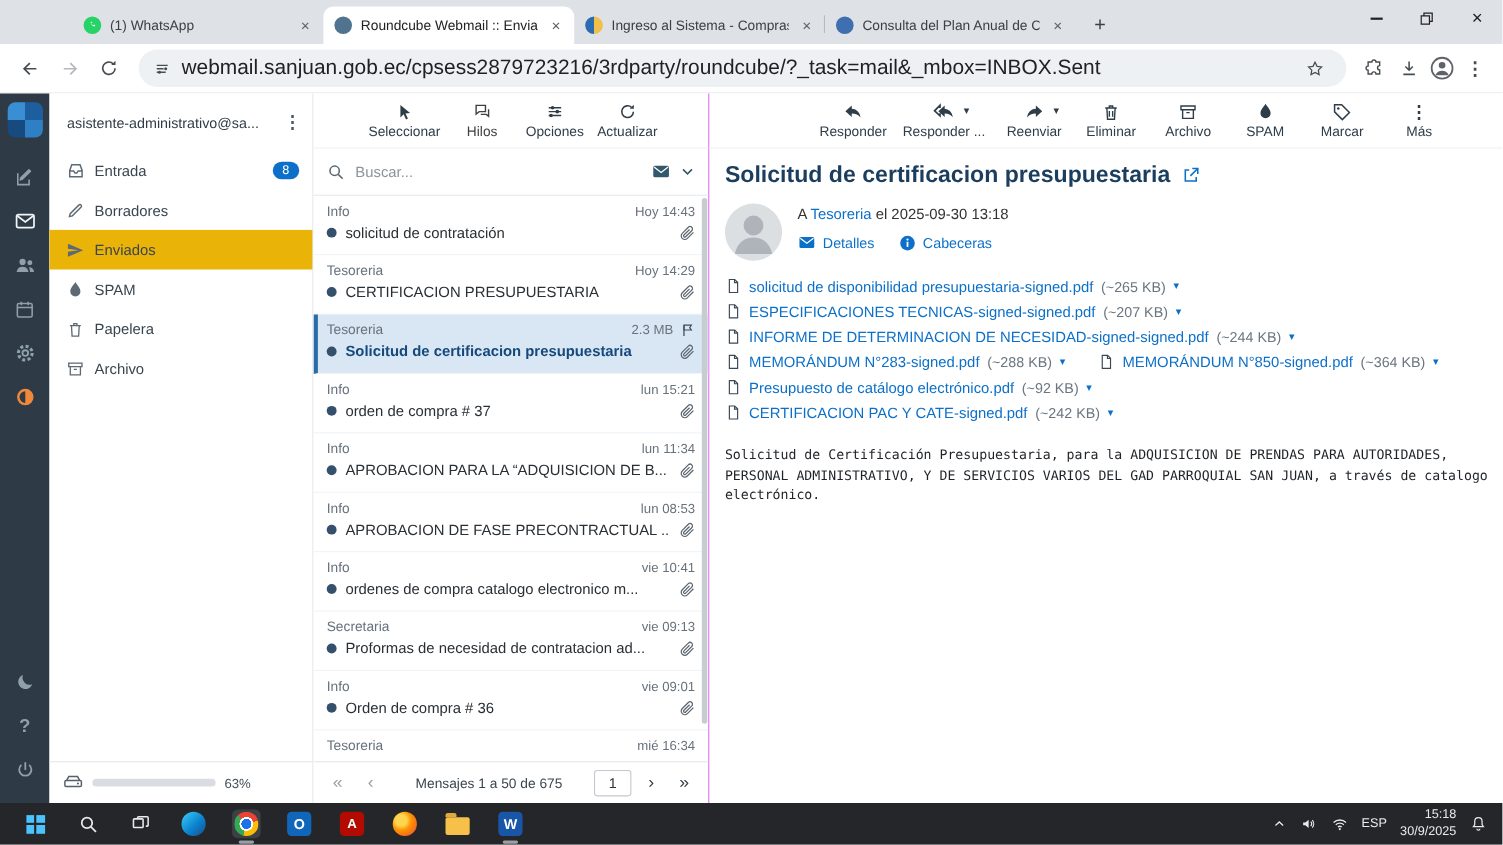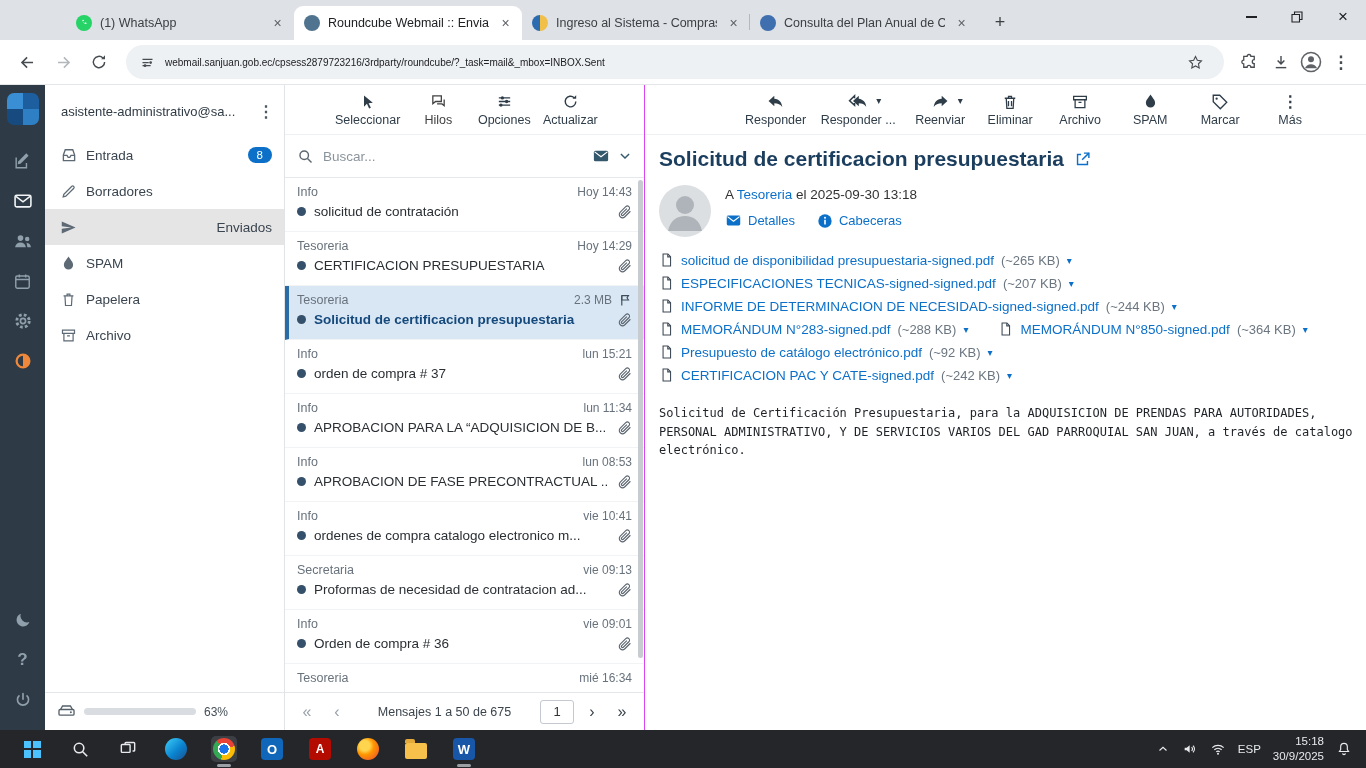--- a/index.html
+++ b/index.html
@@ -25,21 +25,21 @@
   .wincontrols { position:absolute; right:0; top:0; height:34px; display:flex; }
   .wc { width:46px; height:34px; display:grid; place-items:center; color:#202124; }
   .wc-min i { display:block; width:11px; height:2px; background:#202124; }
   .wc-close { font-size:17px; }
 
   
   .urlbar { height:45px; background:#fff; display:flex; align-items:center; padding:0 10px; gap:2px; flex:none; border-bottom:1px solid #e4e6e8; }
   .nbtn { width:34px; height:34px; border-radius:50%; display:grid; place-items:center; color:#474c51; flex:none; }
   .nbtn.dis { color:#b4b8bc; }
   .omnibox { flex:1; height:34px; margin:0 8px; background:#eef1f4; border-radius:17px; display:flex; align-items:center; padding:0 14px; gap:10px; min-width:0; }
-  .omnibox .ourl { font-size:10px; color:#202124; white-space:nowrap; overflow:hidden; flex:1; }
+  .omnibox .ourl { font-size:19px; color:#202124; white-space:nowrap; overflow:hidden; flex:1; }
   .obtn { width:30px; height:30px; display:grid; place-items:center; color:#474c51; flex:none; }
   .avatarbtn { width:26px; height:26px; border-radius:50%; color:#5f6368; }
 
   
   .app { flex:1; display:flex; min-height:0; background:#fff; }
 
   
   .rail { width:45px; background:#2e3a45; display:flex; flex-direction:column; align-items:center; padding:8px 0 10px; flex:none; }
   .logo { width:32px; height:32px; border-radius:7px; margin-bottom:16px;
           background:conic-gradient(from 0deg,#1d5f9e 0 90deg,#2f7fc4 0 180deg,#174b80 0 270deg,#3a8fd4 0); }
@@ -49,21 +49,21 @@
   .rspacer { flex:1; }
   .ric.qmark { font-size:17px; font-weight:bold; }
 
   
   .folders { width:240px; background:#fff; border-right:1px solid #e0e4e7; display:flex; flex-direction:column; flex:none; }
   .acct { height:52px; display:flex; align-items:center; padding:0 6px 0 16px; flex:none; }
   .acct .aemail { font-size:13px; color:#303b45; flex:1; white-space:nowrap; overflow:hidden; }
   .acct .adots { width:24px; height:24px; display:grid; place-items:center; color:#4c5760; font-size:16px; font-weight:bold; }
   .folder { height:36px; display:flex; align-items:center; gap:8px; padding:0 12px 0 15px; font-size:13.5px; color:#3a454f; flex:none; }
   .folder .ficn { color:#5d6a75; width:18px; }
-  .folder.sel { background:#e5e5e5;justify-content:space-between; }
+  .folder.sel { background:#eab308; }
   .fbadge { margin-left:auto; background:#0c70c9; color:#fff; font-size:11.5px; border-radius:9px; padding:2px 9px; }
   .quotabar { margin-top:auto; height:38px; border-top:1px solid #e4e7ea; display:flex; align-items:center; gap:8px; padding:0 12px; flex:none; }
   .quotabar .qicn { color:#55606a; }
   .qtrack { width:112px; height:7px; background:#d9dde1; border-radius:4px; overflow:hidden; }
   .qfill { height:100%; width:63%; background:#7f95a8; border-radius:4px; }
   .qpct { font-size:12px; color:#444e57; }
 
   
   .list { width:360px; border-right:1px solid #d946ef; display:flex; flex-direction:column; flex:none; background:#fff; }
   .ltoolbar { height:50px; display:flex; align-items:center; gap:10px; padding-left:50px; border-bottom:1px solid #eef0f2; flex:none; }

